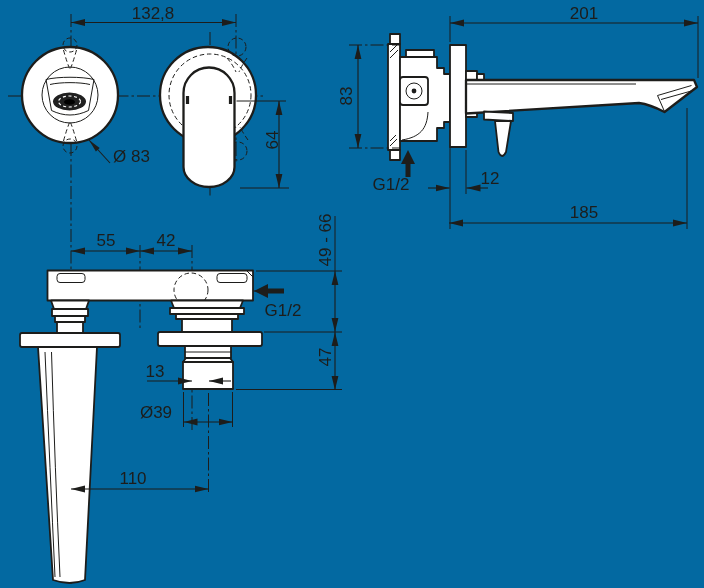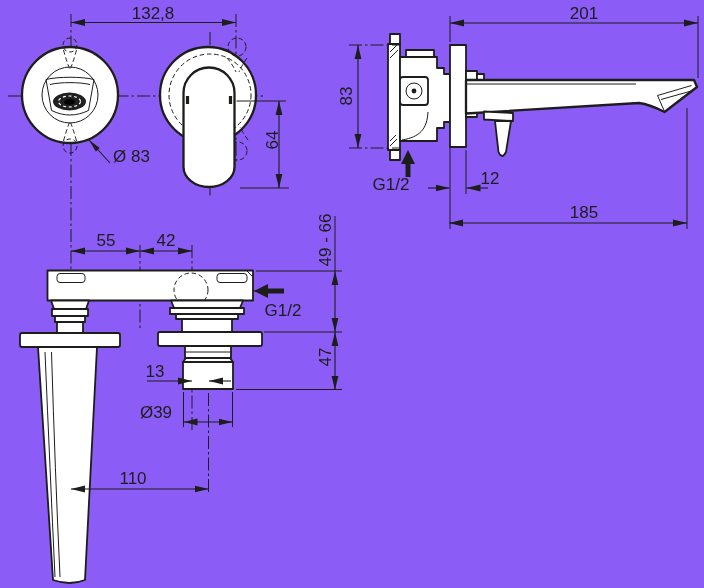--- a/index.html
+++ b/index.html
@@ -1,16 +1,16 @@
 <!DOCTYPE html>
 <html><head>
 <meta charset="utf-8">
 <style>
   html,body{margin:0;padding:0;background:#fff;}
-  .sheet{position:relative;width:704px;height:588px;background:#8b5cf6;overflow:hidden;}
+  .sheet{position:relative;width:704px;height:588px;background:#0369a1;overflow:hidden;}
   svg{display:block;}
   .outline{fill:#ffffff;stroke:#1d1d1b;stroke-width:1.8;stroke-linejoin:round;}
   .heavy{fill:#ffffff;stroke:#1d1d1b;stroke-width:2.3;stroke-linejoin:round;}
   .thin{fill:none;stroke:#1d1d1b;stroke-width:1;}
   .dim{fill:none;stroke:#1d1d1b;stroke-width:1.1;}
   .cl{fill:none;stroke:#1d1d1b;stroke-width:1;stroke-dasharray:13 3 2.5 3;}
   .hid{fill:none;stroke:#1d1d1b;stroke-width:1;stroke-dasharray:4.5 2.8;}
   .blk{fill:#1d1d1b;stroke:none;}
   text{font-family:"Liberation Sans",sans-serif;font-size:17px;fill:#1d1d1b;}
   .rot{text-anchor:middle;dominant-baseline:central;}

